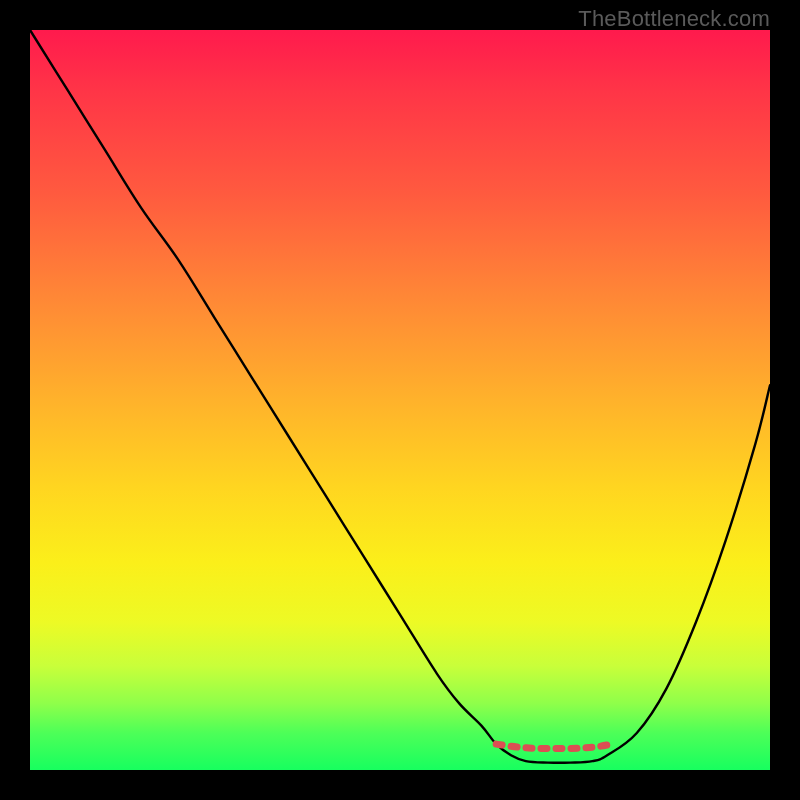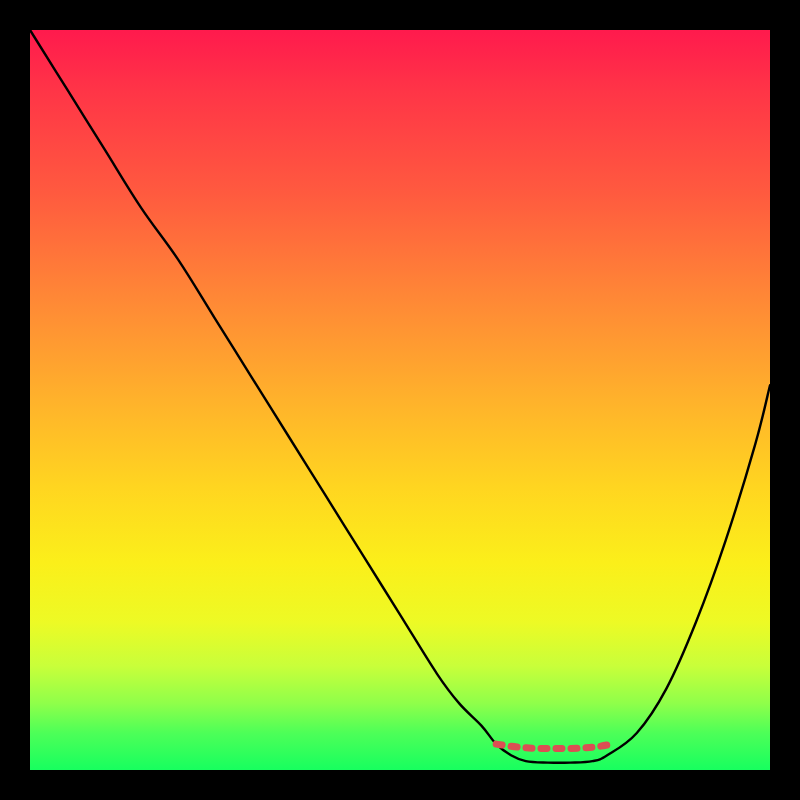--- a/index.html
+++ b/index.html
@@ -56,20 +56,21 @@
     width: 740px;
     height: 740px;
     overflow: visible;
   }
 </style>
 </head>
 <body>
 
 <div class="frame">
 
+  <div class="attribution">TheBottleneck.com</div>
 
   <div class="plot-area">
     <svg class="curve" viewBox="0 0 740 740" preserveAspectRatio="none">
       <path d="M 0.00 0.00 C 6.66 10.66, 23.68 37.89, 37.00 59.20 C 50.32 80.51, 60.68 97.09, 74.00 118.40 C 87.32 139.71, 97.68 157.62, 111.00 177.60 C 124.32 197.58, 134.68 209.42, 148.00 229.40 C 161.32 249.38, 171.68 267.29, 185.00 288.60 C 198.32 309.91, 208.68 326.49, 222.00 347.80 C 235.32 369.11, 245.68 385.69, 259.00 407.00 C 272.32 428.31, 282.68 444.89, 296.00 466.20 C 309.32 487.51, 319.68 504.09, 333.00 525.40 C 346.32 546.71, 356.68 563.29, 370.00 584.60 C 383.32 605.91, 396.34 627.82, 407.00 643.80 C 417.66 659.78, 421.21 664.08, 429.20 673.40 C 437.19 682.72, 444.74 688.27, 451.40 695.60 C 458.06 702.93, 460.87 708.77, 466.20 714.10 C 471.53 719.43, 475.67 722.14, 481.00 725.20 C 486.33 728.26, 489.14 729.79, 495.80 731.12 C 502.46 732.45, 510.01 732.33, 518.00 732.60 C 525.99 732.87, 532.21 732.87, 540.20 732.60 C 548.19 732.33, 555.74 732.45, 562.40 731.12 C 569.06 729.79, 569.21 730.26, 577.20 725.20 C 585.19 720.14, 596.14 714.99, 606.80 703.00 C 617.46 691.01, 625.74 678.58, 636.40 658.60 C 647.06 638.62, 655.34 618.64, 666.00 592.00 C 676.66 565.36, 684.94 542.57, 695.60 510.60 C 706.26 478.63, 717.21 442.37, 725.20 414.40 C 733.19 386.43, 737.34 365.86, 740.00 355.20" stroke="#000000" stroke-width="2.4" fill="none" stroke-linecap="round" stroke-linejoin="round" id="mainCurve"></path>
       <path d="M 466.20 714.10 C 468.86 714.50, 475.67 715.65, 481.00 716.32 C 486.33 716.99, 490.47 717.40, 495.80 717.80 C 501.13 718.20, 505.27 718.41, 510.60 718.54 C 515.93 718.67, 520.07 718.54, 525.40 718.54 C 530.73 718.54, 534.87 718.67, 540.20 718.54 C 545.53 718.41, 549.67 718.20, 555.00 717.80 C 560.33 717.40, 564.47 717.12, 569.80 716.32 C 575.13 715.52, 581.94 713.89, 584.60 713.36" stroke="#db4f53" stroke-width="7" fill="none" stroke-linecap="round" stroke-linejoin="round" stroke-dasharray="6 9" id="markerCurve"></path>
     </svg>
   </div>
 
 </div>
 

